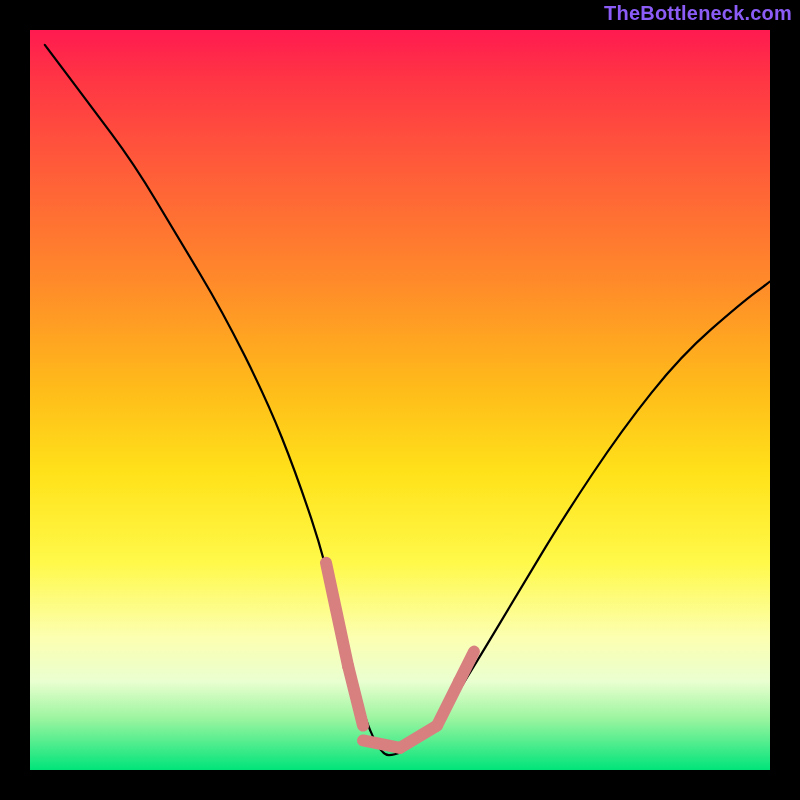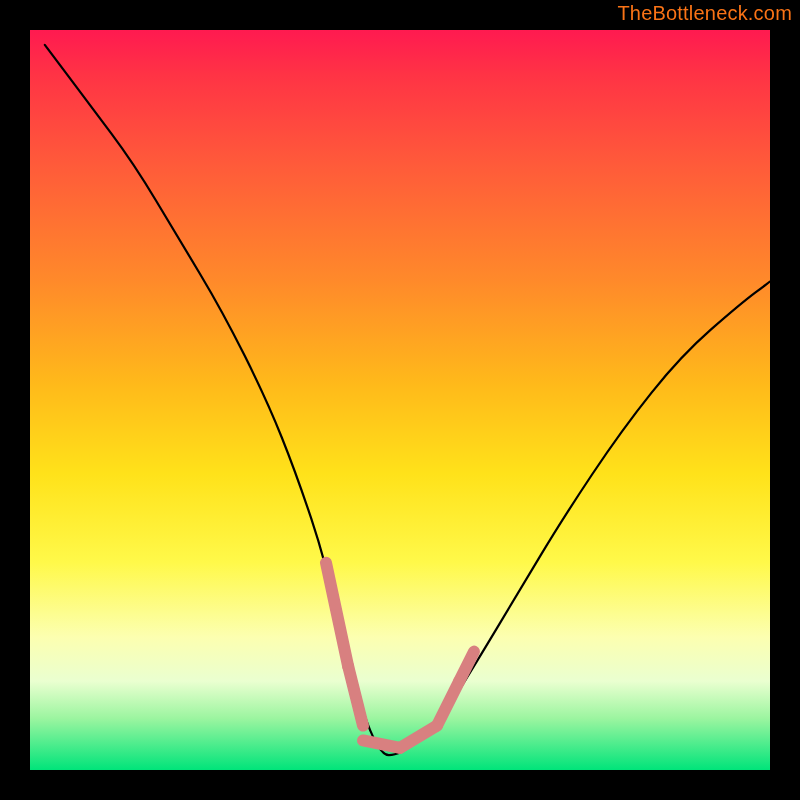--- a/index.html
+++ b/index.html
@@ -14,23 +14,23 @@
   .stage {
     position: relative;
     width: 800px;
     height: 800px;
     background: #000;
   }
   .watermark {
     position: absolute;
     top: 2px;
     right: 8px;
-    color: #f97316;
+    color: #8b5cf6;
     font-size: 20px;
-    font-weight: 400;
+    font-weight: 700;
     letter-spacing: 0.2px;
     z-index: 5;
     text-align: right;
   }
   .plot-frame {
     position: absolute;
     left: 30px;
     top: 30px;
     width: 740px;
     height: 740px;

